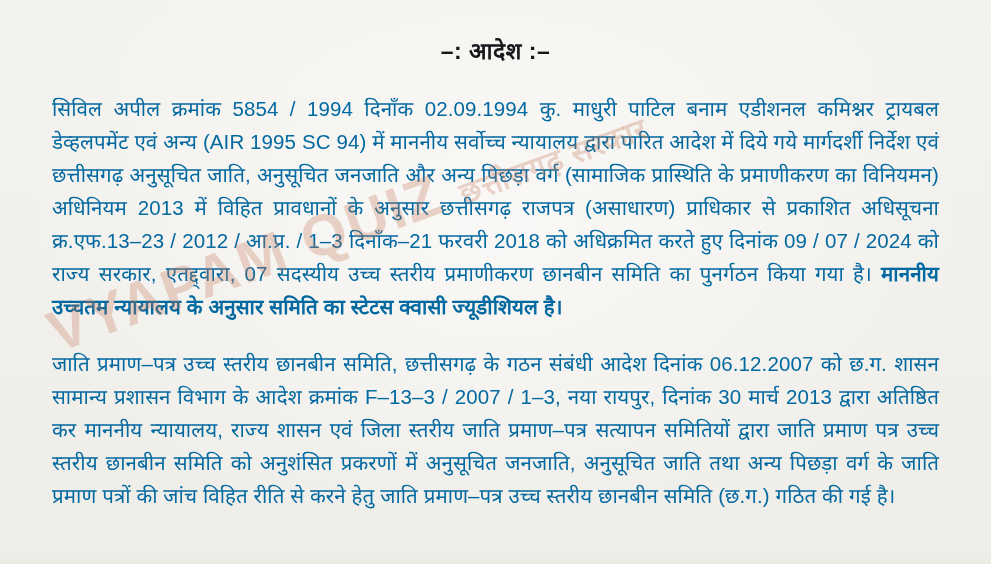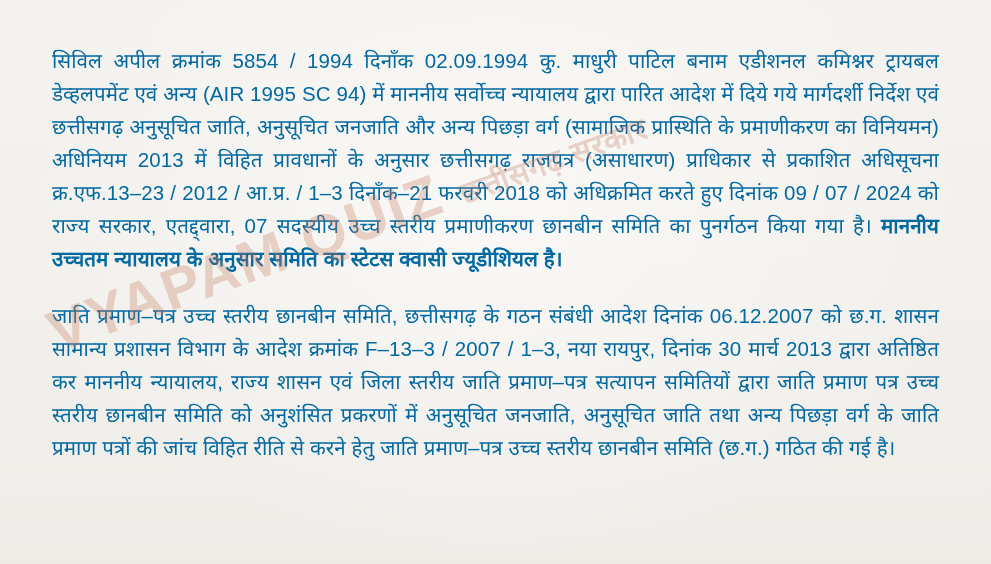--- a/index.html
+++ b/index.html
@@ -98,20 +98,21 @@
     pointer-events: none;
   }
 </style>
 </head>
 <body>
 
 <div class="page">
 
   <div class="content">
 
+    <div class="doc-title">–: आदेश :–</div>
 
 
     <div class="para p1">
       <span>सिविल अपील क्रमांक 5854 / 1994 दिनाँक 02.09.1994 कु. माधुरी पाटिल बनाम एडीशनल कमिश्नर ट्रायबल डेव्हलपमेंट एवं अन्य (AIR 1995 SC 94) में माननीय सर्वोच्च न्यायालय द्वारा पारित आदेश में दिये गये मार्गदर्शी निर्देश एवं छत्तीसगढ़ अनुसूचित जाति, अनुसूचित जनजाति और अन्य पिछड़ा वर्ग (सामाजिक प्रास्थिति के प्रमाणीकरण का विनियमन) अधिनियम 2013 में विहित प्रावधानों के अनुसार छत्तीसगढ़ राजपत्र (असाधारण) प्राधिकार से प्रकाशित अधिसूचना क्र.एफ.13–23 / 2012 / आ.प्र. / 1–3 दिनाँक–21 फरवरी 2018 को अधिक्रमित करते हुए दिनांक 09 / 07 / 2024 को राज्य सरकार, एतद्द्वारा, 07 सदस्यीय उच्च स्तरीय प्रमाणीकरण छानबीन समिति का पुनर्गठन किया गया है। </span><span class="bold-run">माननीय उच्चतम न्यायालय के अनुसार समिति का स्टेटस क्वासी ज्यूडीशियल है।</span>
     </div>
 
     <div class="para p2">
       <span>जाति प्रमाण–पत्र उच्च स्तरीय छानबीन समिति, छत्तीसगढ़ के गठन संबंधी आदेश दिनांक 06.12.2007 को छ.ग. शासन सामान्य प्रशासन विभाग के आदेश क्रमांक F–13–3 / 2007 / 1–3, नया रायपुर, दिनांक 30 मार्च 2013 द्वारा अतिष्ठित कर माननीय न्यायालय, राज्य शासन एवं जिला स्तरीय जाति प्रमाण–पत्र सत्यापन समितियों द्वारा जाति प्रमाण पत्र उच्च स्तरीय छानबीन समिति को अनुशंसित प्रकरणों में अनुसूचित जनजाति, अनुसूचित जाति तथा अन्य पिछड़ा वर्ग के जाति प्रमाण पत्रों की जांच विहित रीति से करने हेतु जाति प्रमाण–पत्र उच्च स्तरीय छानबीन समिति (छ.ग.) गठित की गई है।</span>
     </div>
 

